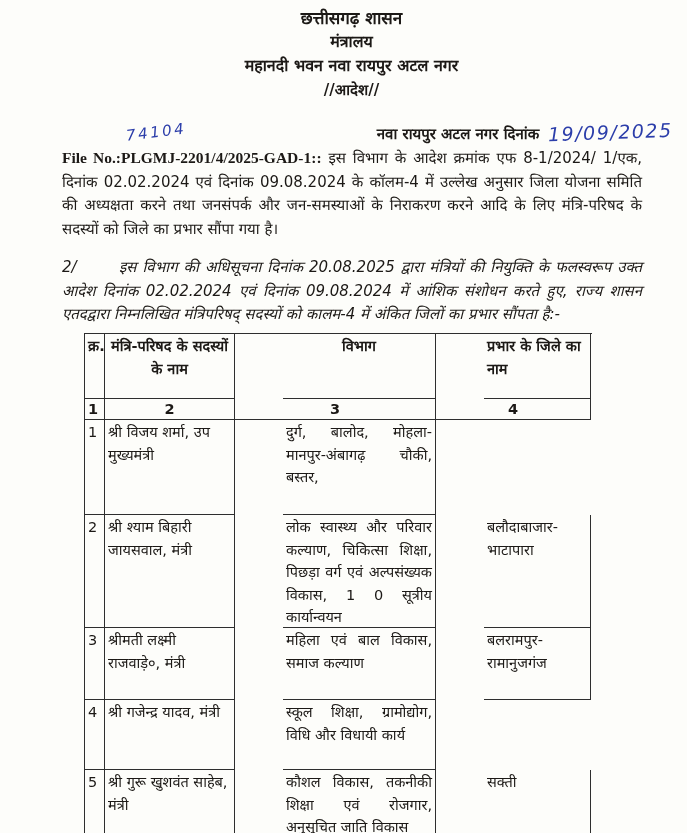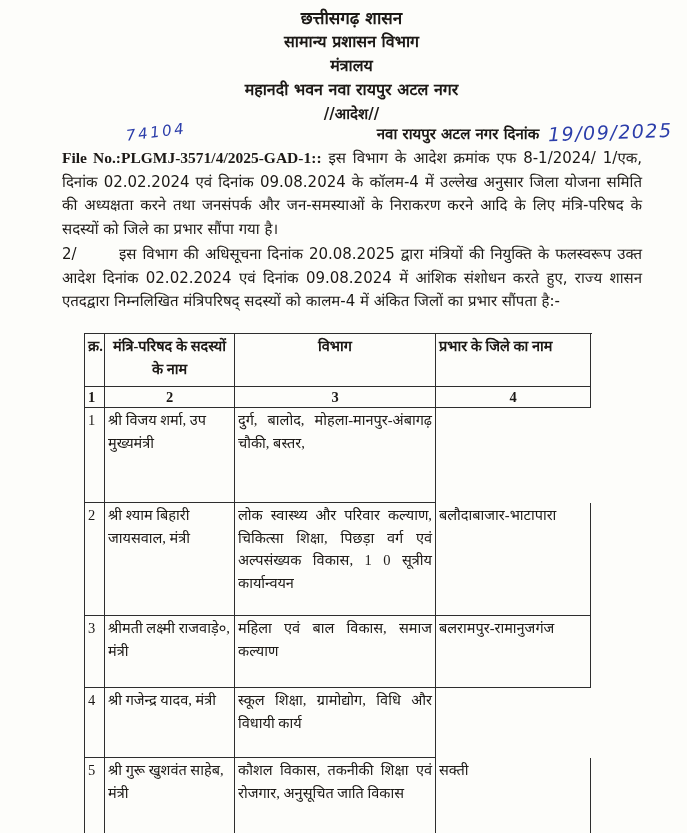--- a/index.html
+++ b/index.html
@@ -24,69 +24,67 @@
   .hw { color:#2c3eaa; font-style:italic; font-weight:400; }
   .hw-date { display:inline-block; font-size:19px; letter-spacing:1.5px; transform:rotate(-2deg); margin-left:4px; }
   .hw-number { position:absolute; top:123px; left:126px; font-size:15px; letter-spacing:2.5px; transform:rotate(-7deg); }
 
   
   .body-para {
     position:absolute; left:62px; width:580px;
     text-align:justify; font-size:15px; line-height:23.6px;
   }
   #para1 { top:146px; }
-  #para2 { top:243px; }
+  #para2 { top:256px;font-style:italic; }
   .fileno { font-weight:700; font-family:"Liberation Serif","DejaVu Serif",serif; font-size:15.5px; }
   .para-num { display:inline-block; width:57px; }
 
   
   .ctable {
     position:absolute; left:84px; top:333px; width:507px;
     border-top:1.5px solid #2e2e2e; border-left:1.5px solid #2e2e2e;
     font-size:14.5px;
   }
   .trow { display:grid; grid-template-columns:20px 130px 201px 155px; }
   .cell {
     border-right:1.5px solid #2e2e2e; border-bottom:1.5px solid #2e2e2e;
-    padding:1px 3px 6px 3px; line-height:22.5px; overflow:hidden;
+    padding:1px 3px 18px 3px; line-height:22.5px; overflow:hidden;
     box-sizing:border-box;
-    font-family:Liberation Serif, serif;
   }
   .thead .cell { font-weight:700; text-align:center; min-height:44px; }
   .tnums .cell { font-weight:700; text-align:center; height:21px; line-height:19px; }
   .tnums .c-sn { text-align:left; }
   .r1 .cell { height:95px; }
   .r2 .cell { height:113px; }
   .r3 .cell { height:72px; }
   .r4 .cell { height:70px; }
   .r5 .cell { height:100px; } 
-  .c-depts, .c-dist { text-align:justify; }
+  .c-depts, .c-dist { text-align:justify;margin-left:48px; }
 </style>
 </head>
 <body>
 
 <div class="page">
 
   <div class="letterhead">
     <div class="lh-line l1">छत्तीसगढ़ शासन</div>
-    <div class="lh-line">सामान्य प्रशासन विभाग</div>
     <div class="lh-line">मंत्रालय</div>
     <div class="lh-line">महानदी भवन नवा रायपुर अटल नगर</div>
     <div class="lh-line l5">//आदेश//</div>
   </div>
 
   <div class="hw hw-number">74104</div>
 
   <div class="dateline">
     <span>नवा रायपुर अटल नगर दिनांक</span>
     <span class="hw hw-date">19/09/2025</span>
   </div>
 
   <div class="body-para" id="para1">
-    <span class="fileno">File No.:PLGMJ-3571/4/2025-GAD-1::</span>
+    <span class="fileno">File No.:PLGMJ-2201/4/2025-GAD-1::</span>
     <span> </span>
     <span>इस विभाग के आदेश क्रमांक एफ 8-1/2024/ 1/एक, दिनांक 02.02.2024 एवं दिनांक 09.08.2024 के कॉलम-4 में उल्लेख अनुसार जिला योजना समिति की अध्यक्षता करने तथा जनसंपर्क और जन-समस्याओं के निराकरण करने आदि के लिए मंत्रि-परिषद के सदस्यों को जिले का प्रभार सौंपा गया है।</span>
   </div>
 
   <div class="body-para" id="para2">
     <span class="para-num">2/</span><span>इस विभाग की अधिसूचना दिनांक 20.08.2025 द्वारा मंत्रियों की नियुक्ति के फलस्वरूप उक्त आदेश दिनांक 02.02.2024 एवं दिनांक 09.08.2024 में आंशिक संशोधन करते हुए, राज्य शासन एतदद्वारा निम्नलिखित मंत्रिपरिषद् सदस्यों को कालम-4 में अंकित जिलों का प्रभार सौंपता है:-</span>
   </div>
 
   <div class="ctable">
 

